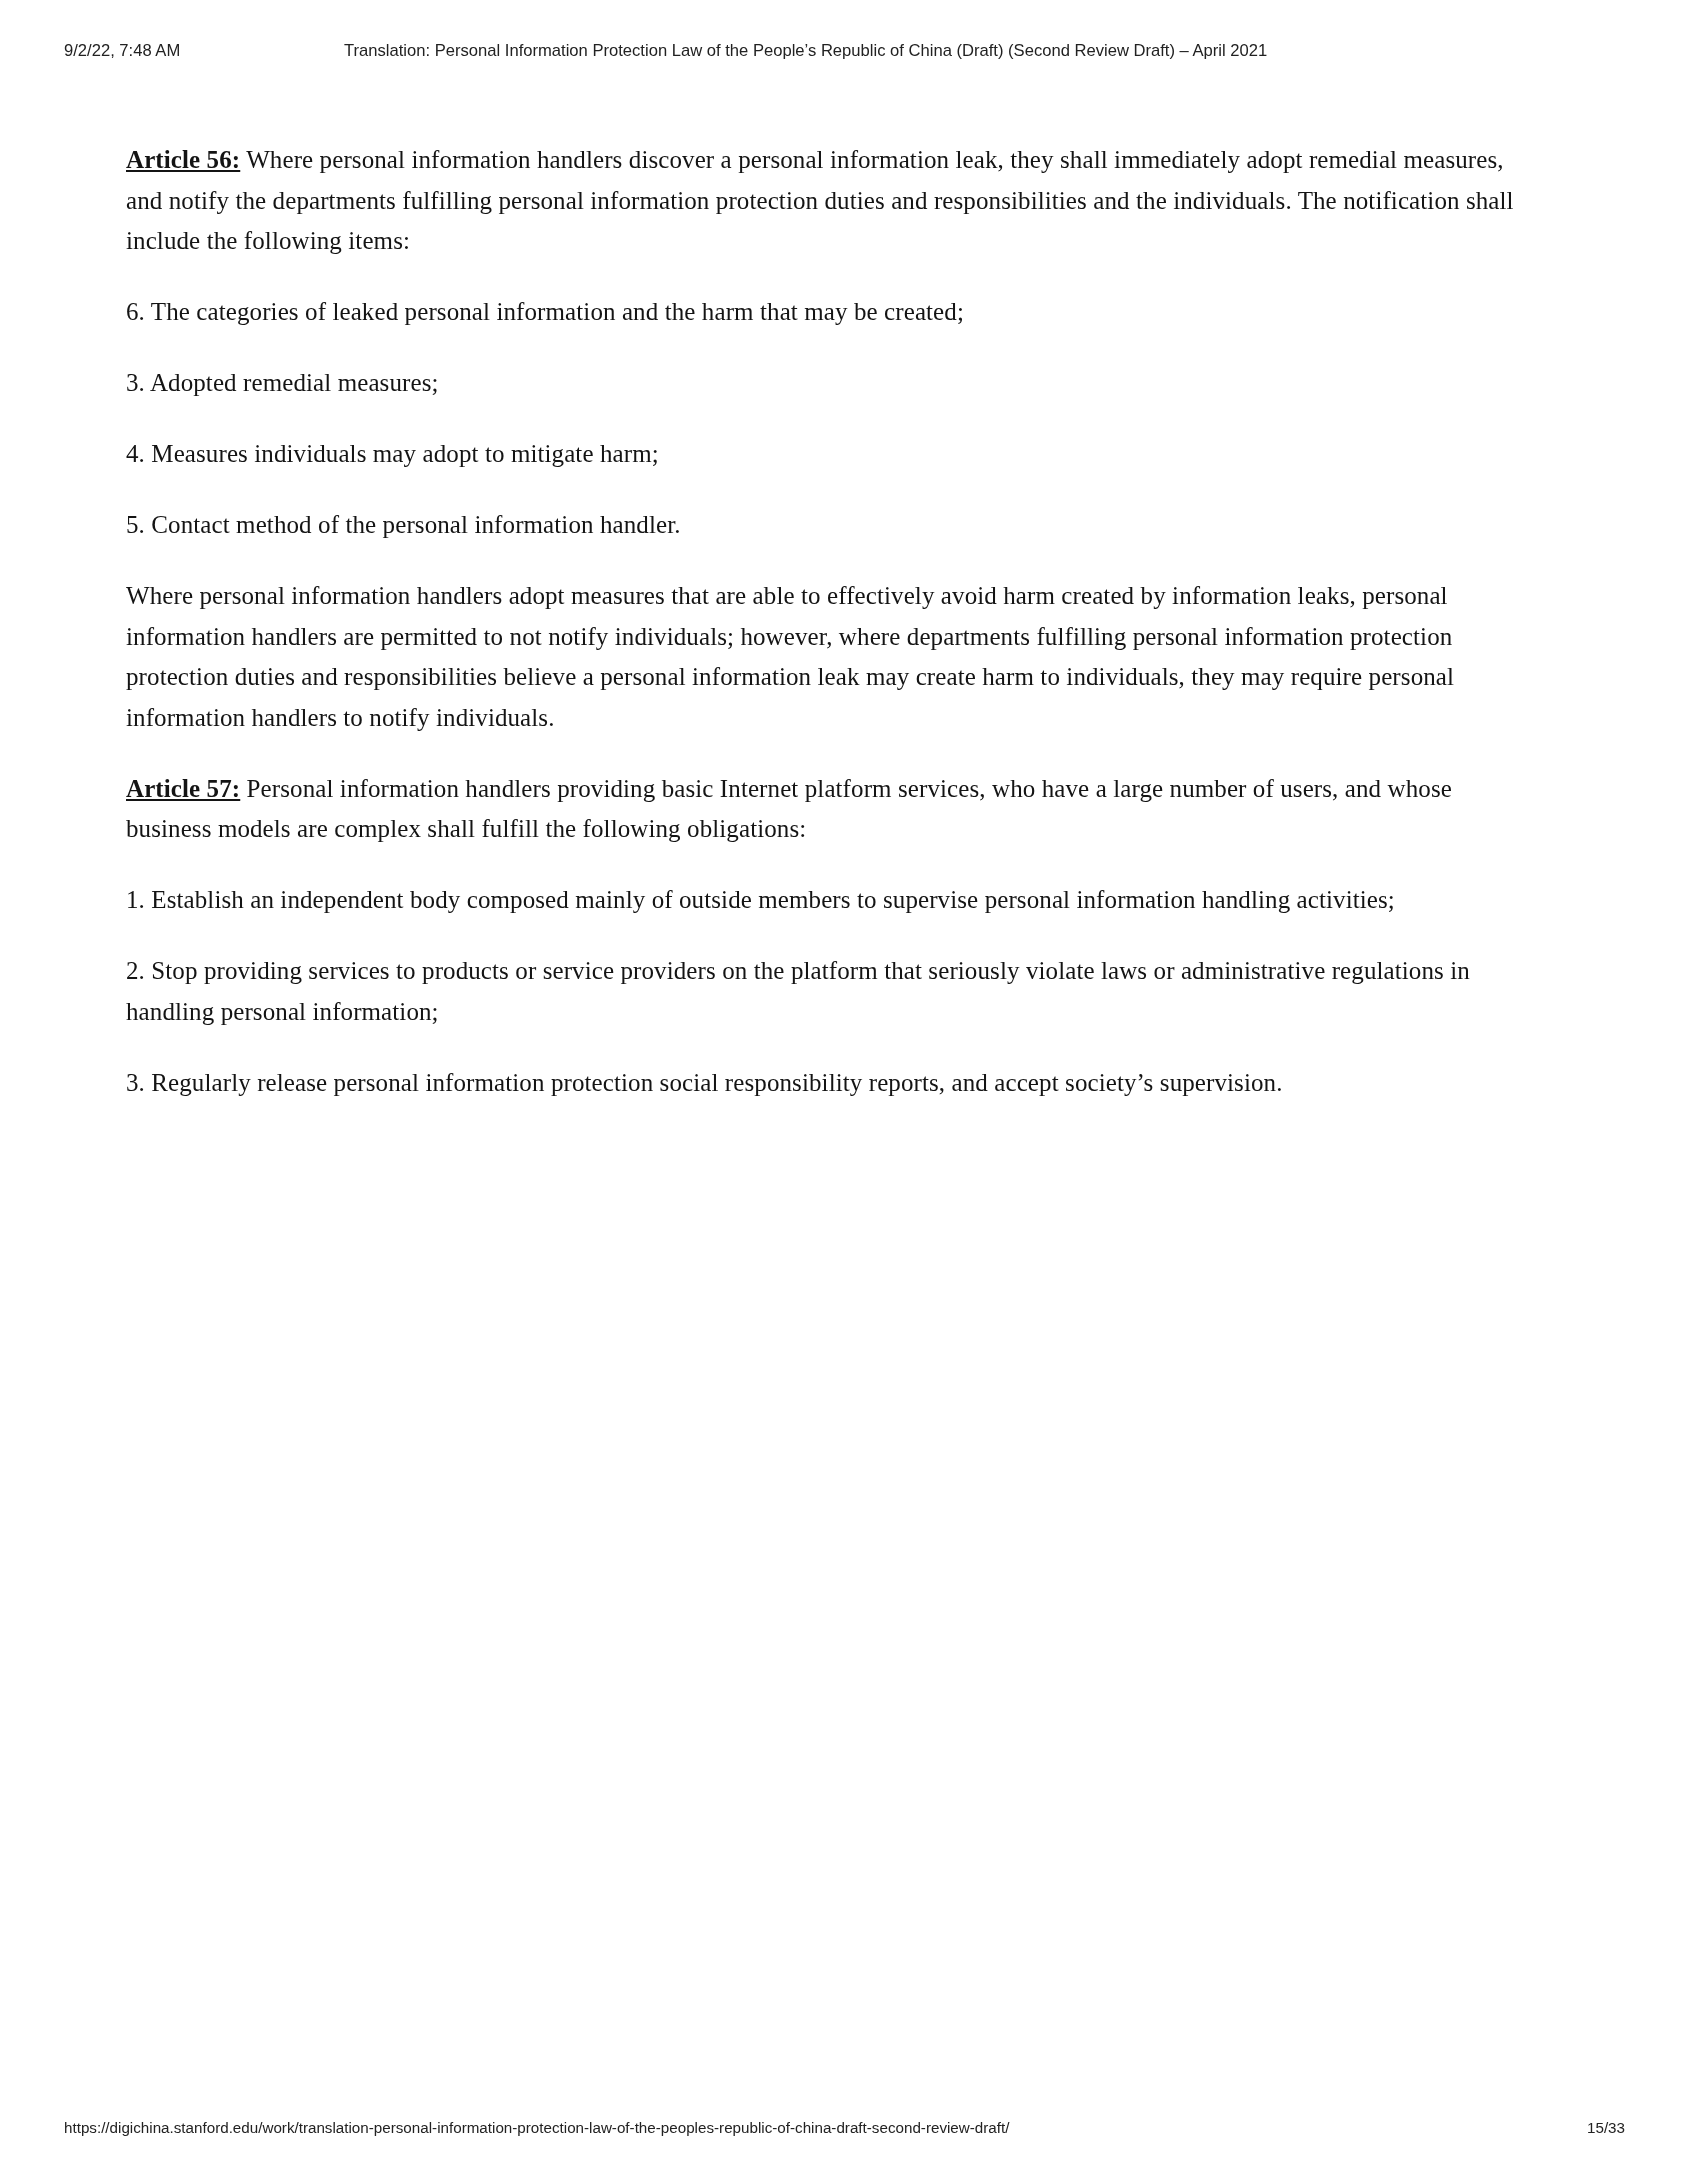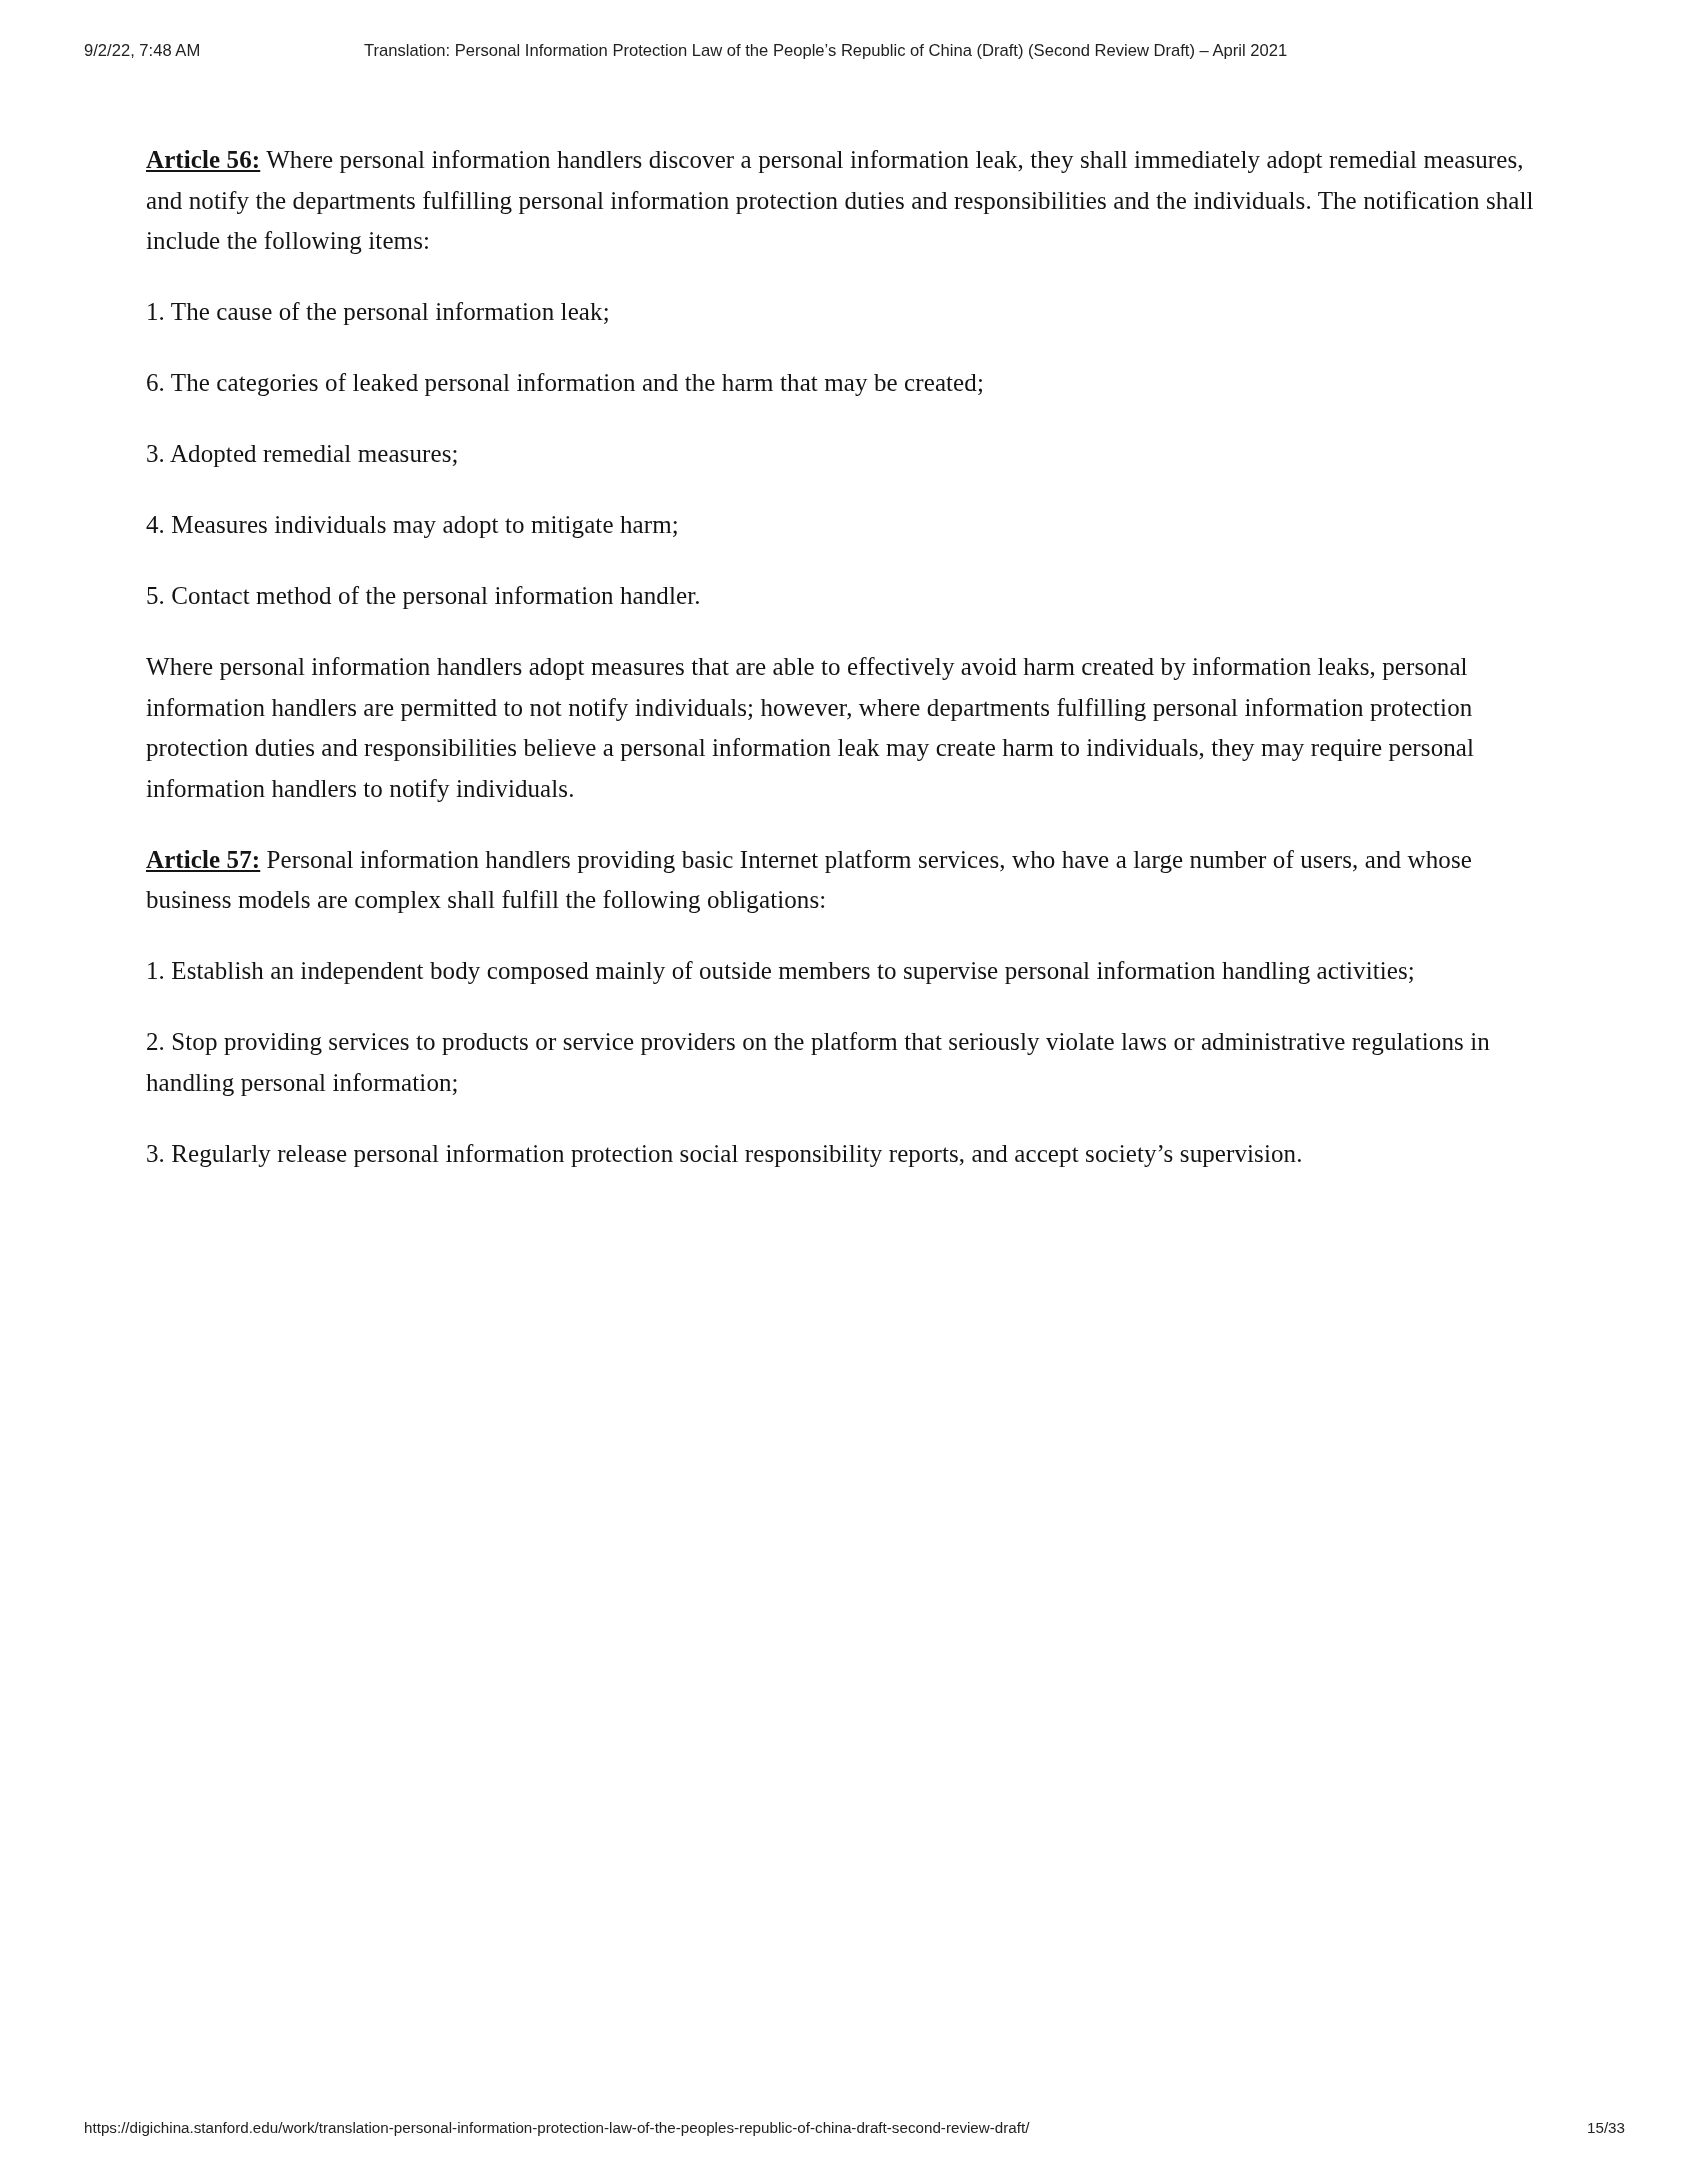--- a/index.html
+++ b/index.html
@@ -13,21 +13,20 @@
     position: relative;
     font-family: "Liberation Serif", serif;
     color: #1a1a1a;
     overflow: hidden;
   }
 
   .page {
     position: absolute;
     inset: 0;
     background: #ffffff;
-    margin-left: 20px;
   }
 
   
   .print-header {
     position: absolute;
     top: 41px;
     left: 0;
     right: 0;
     height: 21px;
     font-family: "Liberation Sans", sans-serif;
@@ -99,21 +98,20 @@
 
 <div class="page">
 
   <div class="print-header">
     <span class="hdr-date">9/2/22, 7:48 AM</span>
     <span class="hdr-title">Translation: Personal Information Protection Law of the People’s Republic of China (Draft) (Second Review Draft) – April 2021</span>
   </div>
 
   <div class="doc-body">
     <p class="para"><span class="lead">Article 56:</span><span> Where personal information handlers discover a personal information leak, they shall immediately adopt remedial measures, and notify the departments fulfilling personal information protection duties and responsibilities and the individuals. The notification shall include the following items:</span></p>
-    <p class="para"><span class="lead"></span><span>1. The cause of the personal information leak;</span></p>
     <p class="para"><span class="lead"></span><span>6. The categories of leaked personal information and the harm that may be created;</span></p>
     <p class="para"><span class="lead"></span><span>3. Adopted remedial measures;</span></p>
     <p class="para"><span class="lead"></span><span>4. Measures individuals may adopt to mitigate harm;</span></p>
     <p class="para"><span class="lead"></span><span>5. Contact method of the personal information handler.</span></p>
     <p class="para"><span class="lead"></span><span>Where personal information handlers adopt measures that are able to effectively avoid harm created by information leaks, personal information handlers are permitted to not notify individuals; however, where departments fulfilling personal information protection protection duties and responsibilities believe a personal information leak may create harm to individuals, they may require personal information handlers to notify individuals.</span></p>
     <p class="para"><span class="lead">Article 57:</span><span> Personal information handlers providing basic Internet platform services, who have a large number of users, and whose business models are complex shall fulfill the following obligations:</span></p>
     <p class="para"><span class="lead"></span><span>1. Establish an independent body composed mainly of outside members to supervise personal information handling activities;</span></p>
     <p class="para"><span class="lead"></span><span>2. Stop providing services to products or service providers on the platform that seriously violate laws or administrative regulations in handling personal information;</span></p>
     <p class="para"><span class="lead"></span><span>3. Regularly release personal information protection social responsibility reports, and accept society’s supervision.</span></p>
   </div>

